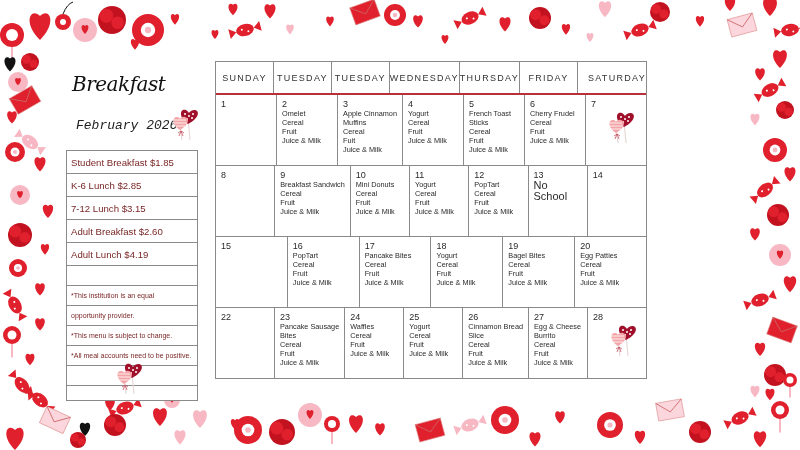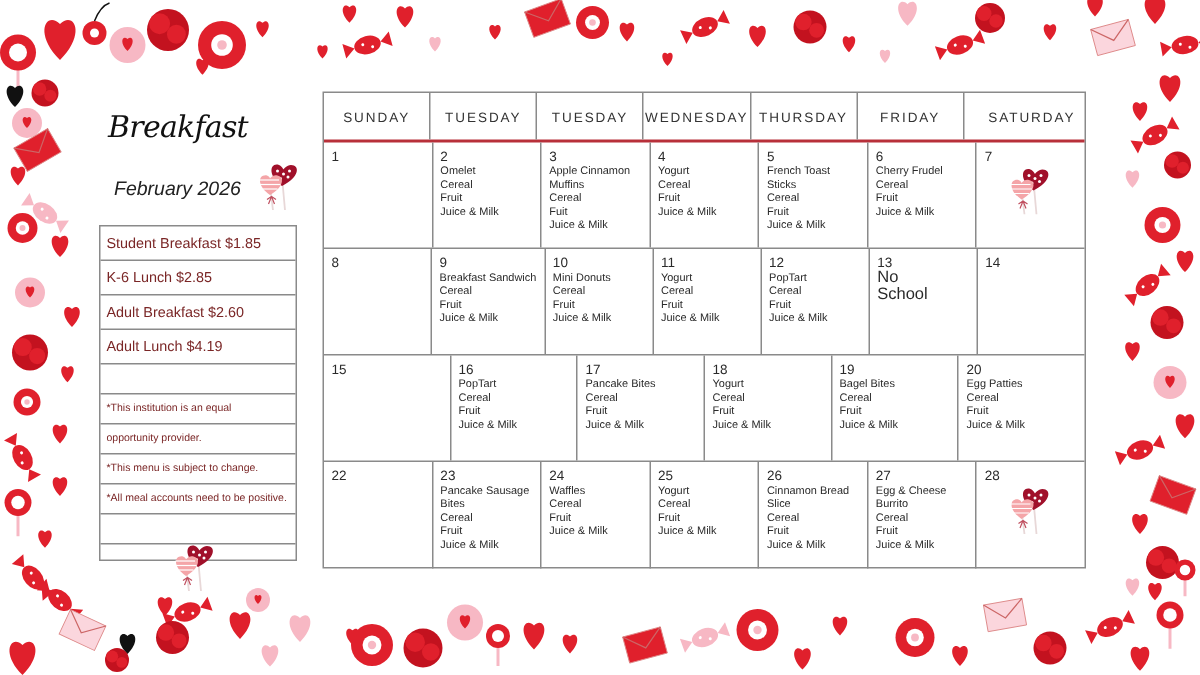--- a/index.html
+++ b/index.html
@@ -10,40 +10,40 @@
   #deco { position: absolute; left: 0; top: 0; width: 800px; height: 450px; pointer-events: none; }
 
   
   .title {
     position: absolute; left: 72px; top: 72px; width: 140px;
     font-family: "DejaVu Serif", serif; font-style: italic;
     font-size: 20px; color: #111; letter-spacing: -0.5px;
   }
   .subtitle {
     position: absolute; left: 76px; top: 118px;
-    font-family: Liberation Sans, sans-serif; font-style: italic;
+    font-family: Liberation Mono, monospace; font-style: italic;
     font-size: 13px; color: #222;
   }
   .info-panel {
-    position: absolute; left: 66px; top: 150px; width: 132px; height: 224px;
+    position: absolute; left: 66px; top: 150px; width: 132px; height: 251px;
     border: 1px solid #8a8a8a; background: #fff;
   }
   .info-row {
     border-bottom: 1px solid #8a8a8a;
     color: #7a2626; font-family: "Liberation Sans", sans-serif;
     padding-left: 4px; display: flex; align-items: center; overflow: hidden; white-space: nowrap;
   }
   .info-row:last-child { border-bottom: none; }
   .info-row.price { height: 23px; font-size: 9.6px; }
   .info-row.empty { height: 20px; }
   .info-row.note { height: 20px; font-size: 7px; }
 
   
   .calendar {
-    position: absolute; left: 215px; top: 61px; width: 509px; height: 318px;
+    position: absolute; left: 215px; top: 61px; width: 432px; height: 318px;
     border: 1px solid #8a8a8a; background: #fff;
   }
   .cal-head { display: flex; height: 33px; border-bottom: 2px solid #b8303a; }
   .cal-head .dh {
     flex: 1; border-right: 1px solid #8a8a8a; display: flex; align-items: center; justify-content: center;
     font-family: "Liberation Sans", sans-serif; font-size: 9px; letter-spacing: 1.3px; color: #333;
   }
   .cal-head .dh:last-child { border-right: none; margin-left: 10px; }
   .cal-week { display: flex; height: 71px; border-bottom: 1px solid #8a8a8a; }
   .cal-week:last-child { border-bottom: none; }
@@ -329,20 +329,21 @@
   <path d="M12 26 C3 20 4 12 10 13 C12 14 12 15 12 15 C12 15 14 12 17 13 C22 14 21 21 12 26Z" fill="#f4a5a8"></path>
   <line x1="5" y1="16" x2="18" y2="16" stroke="#fff" stroke-width="0.8"></line>
   <line x1="5" y1="19" x2="19" y2="19" stroke="#fff" stroke-width="0.8"></line>
   <line x1="7" y1="22" x2="17" y2="22" stroke="#fff" stroke-width="0.8"></line>
   <path d="M10 29 L13 27 L16 29 M13 27 L11 32 M13 27 L15 32" stroke="#c05060" stroke-width="0.8" fill="none"></path>
   </svg>
 
 <div class="info-panel">
   <div class="info-row price">Student Breakfast $1.85</div>
   <div class="info-row price">K-6 Lunch $2.85</div>
+  <div class="info-row price">7-12 Lunch $3.15</div>
   <div class="info-row price">Adult Breakfast $2.60</div>
   <div class="info-row price">Adult Lunch $4.19</div>
   <div class="info-row empty"></div>
   <div class="info-row note">*This institution is an equal</div>
   <div class="info-row note">opportunity provider.</div>
   <div class="info-row note">*This menu is subject to change.</div>
   <div class="info-row note">*All meal accounts need to be positive.</div>
   <div class="info-row empty"></div>
   <div class="info-row empty"></div>
 </div>

